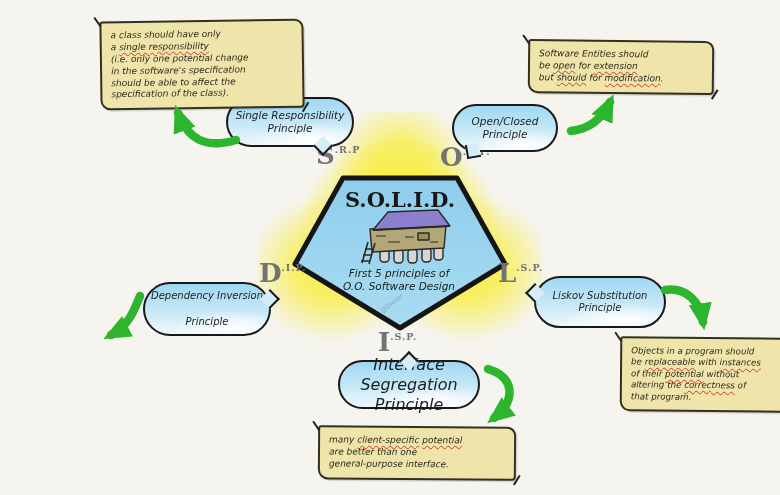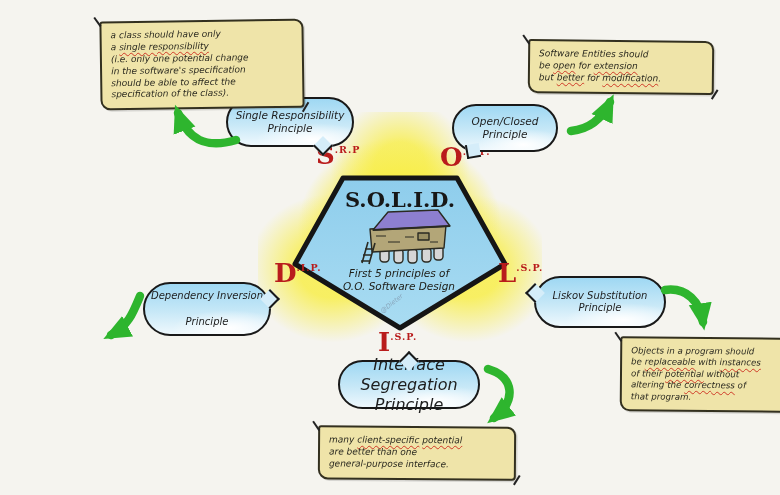--- a/index.html
+++ b/index.html
@@ -21,21 +21,21 @@
   
   .bubble{position:absolute;border:2.5px solid #191919;border-radius:46px;
         background:radial-gradient(70% 55% at 68% 88%, #ffffff 0%, rgba(255,255,255,0) 65%),
                    linear-gradient(180deg,#9fd8f3 0%,#c7e8f7 55%,#eef8fd 100%);
         display:flex;flex-direction:column;align-items:center;justify-content:center;
         text-align:center;font-size:10.5px;line-height:1.25;color:#1d1d1d;font-style:italic;}
   .tail{position:absolute;width:12px;height:12px;background:#d5edf9;
         border-right:2.5px solid #191919;border-bottom:2.5px solid #191919;}
 
   
-  .corner{position:absolute;color:#b91c1c;font-family:"DejaVu Serif",serif;white-space:nowrap;}
+  .corner{position:absolute;color:#737373;font-family:"DejaVu Serif",serif;white-space:nowrap;}
   .corner .big{font-size:26px;font-weight:bold;}
   .corner .small{font-size:9.5px;font-weight:bold;letter-spacing:1px;vertical-align:11px;}
 
   .glow{position:absolute;left:258px;top:112px;width:284px;height:252px;pointer-events:none;
         background:
           radial-gradient(50% 50% at 50% 46%, rgba(248,238,74,.95) 42%, rgba(248,238,74,0) 72%),
           radial-gradient(42% 42% at 26% 62%, rgba(248,238,74,.85) 28%, rgba(248,238,74,0) 70%),
           radial-gradient(42% 42% at 74% 62%, rgba(248,238,74,.85) 28%, rgba(248,238,74,0) 70%),
           radial-gradient(36% 40% at 50% 22%, rgba(248,238,74,.8) 25%, rgba(248,238,74,0) 68%);}
 
@@ -76,21 +76,21 @@
     <text x="119" y="140" text-anchor="middle" font-size="10.5" font-style="italic" fill="#20201a" class="handnote">O.O. Software Design</text>
     <text x="113" y="155" text-anchor="middle" font-size="6.5" fill="#7f93a8" opacity="0.7" transform="rotate(-38 113 155)" class="handnote">@Dieter</text>
   </svg>
 
   <div class="corner" style="left:316px;top:140px;">
     <span class="big">S</span><span class="small">.R.P</span>
   </div>
   <div class="corner" style="left:440px;top:142px;">
     <span class="big">O</span><span class="small">.C.P.</span>
   </div>
-  <div class="corner" style="left:274px;top:258px;">
+  <div class="corner" style="left:259px;top:258px;">
     <span class="big">D</span><span class="small">.I.P.</span>
   </div>
   <div class="corner" style="left:498px;top:258px;">
     <span class="big">L</span><span class="small">.S.P.</span>
   </div>
   <div class="corner" style="left:378px;top:327px;">
     <span class="big">I</span><span class="small">.S.P.</span>
   </div>
 
   <div class="bubble" style="left:226px;top:97px;width:124px;height:46px;">
@@ -123,21 +123,21 @@
       <div class="nline"><span>a class should have only</span></div>
       <div class="nline"><span>a </span><span class="u">single responsibility</span></div>
       <div class="nline"><span>(i.e. only one potential change</span></div>
       <div class="nline"><span>in the software's specification</span></div>
       <div class="nline"><span>should be able to affect the</span></div>
       <div class="nline"><span>specification of the class).</span></div>
     </div>
   <div class="note" style="left:528px;top:40px;width:164px;transform:rotate(0.6deg);">
       <div class="nline"><span>Software Entities should</span></div>
       <div class="nline"><span>be </span><span class="u">open</span><span> for </span><span class="u">extension</span></div>
-      <div class="nline"><span>but </span><span class="u">better</span><span> for </span><span class="u">modification</span><span>.</span></div>
+      <div class="nline"><span>but </span><span class="u">should</span><span> for </span><span class="u">modification</span><span>.</span></div>
     </div>
   <div class="note" style="left:318px;top:426px;width:176px;transform:rotate(0.4deg);">
       <div class="nline"><span>many </span><span class="u">client-specific</span><span> </span><span class="u">potential</span></div>
       <div class="nline"><span>are better than one</span></div>
       <div class="nline"><span>general-purpose interface.</span></div>
     </div>
   <div class="note" style="left:620px;top:337px;width:150px;font-size:8.7px;transform:rotate(0.5deg);">
       <div class="nline"><span>Objects in a program should</span></div>
       <div class="nline"><span>be </span><span class="u">replaceable</span><span> with </span><span class="u">instances</span></div>
       <div class="nline"><span>of their </span><span class="u">potential</span><span> without</span></div>

